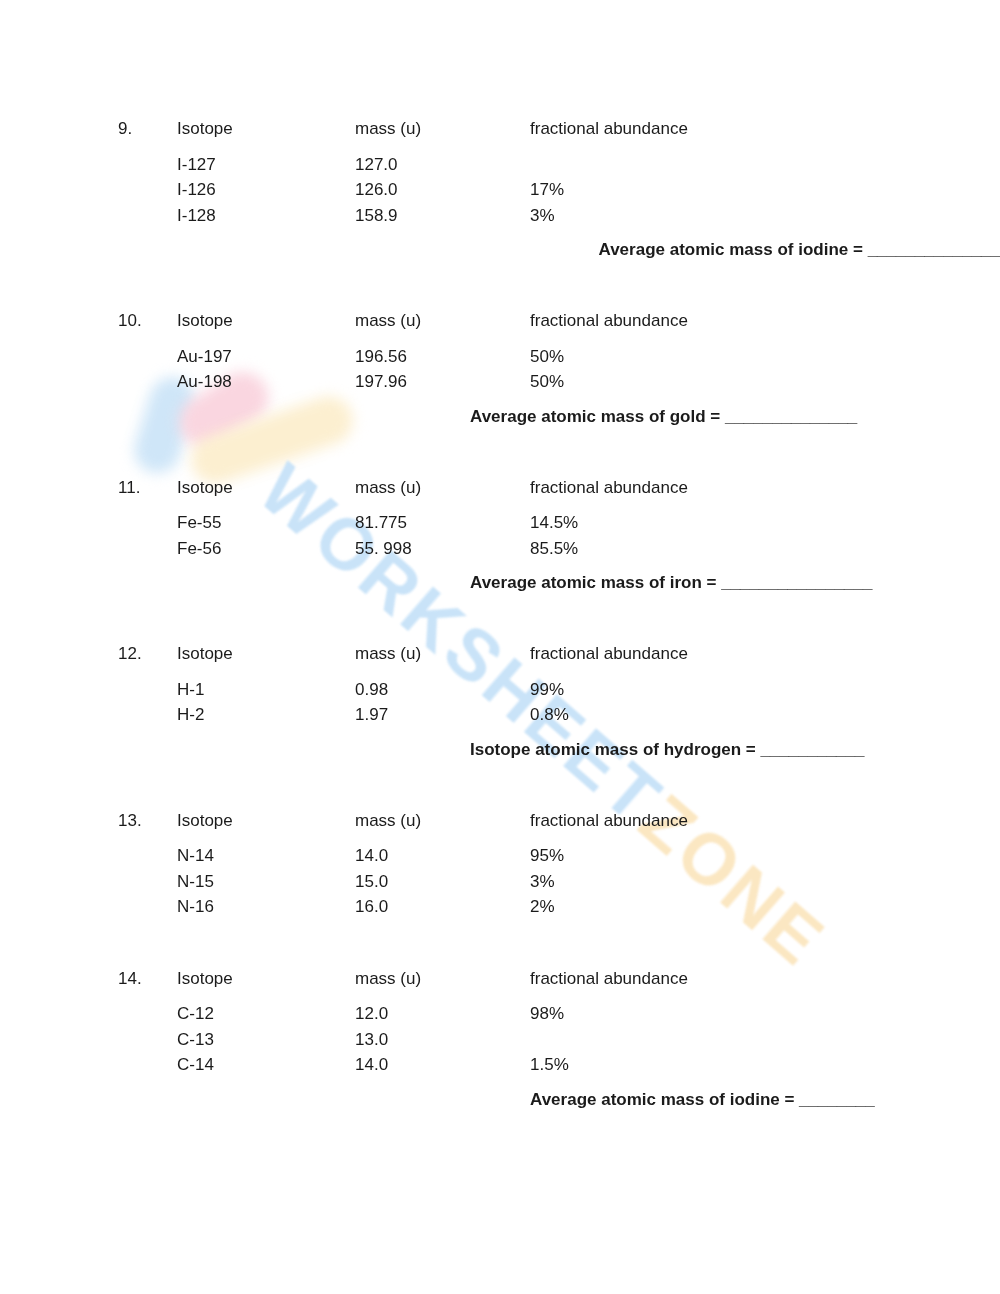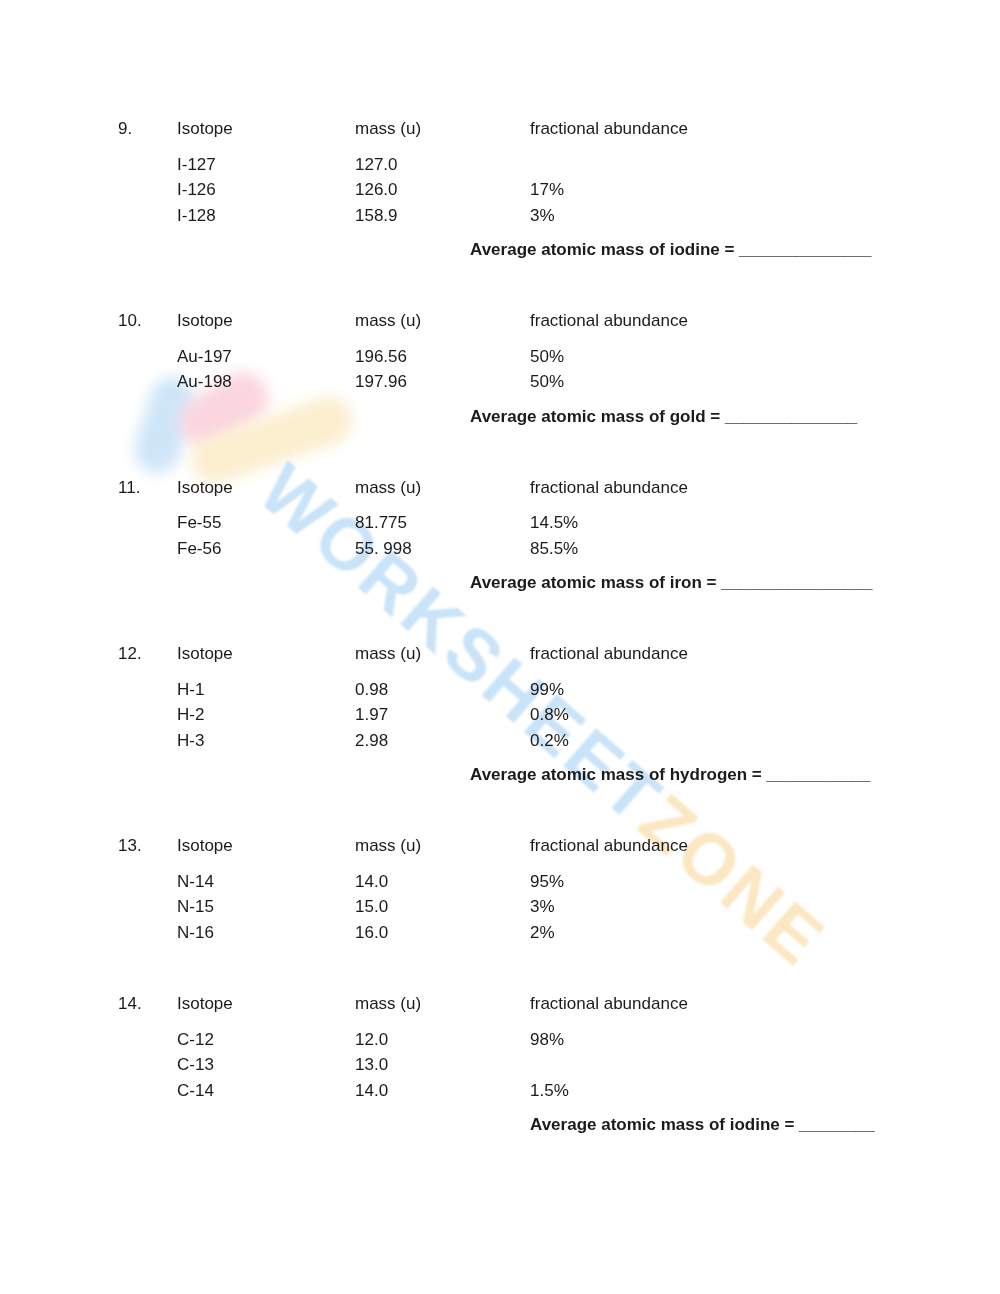--- a/index.html
+++ b/index.html
@@ -71,21 +71,21 @@
         <span>I-126</span>
         <span>126.0</span>
         <span>17%</span>
       </div>
       <div class="grid-row">
         <span></span>
         <span>I-128</span>
         <span>158.9</span>
         <span>3%</span>
       </div>
-      <div class="avg-row" style="margin-left: 352px;"><span>Average atomic mass of iodine = </span><span>______________</span></div>
+      <div class="avg-row" style="margin-left: 352px; text-align: right;"><span>Average atomic mass of iodine = </span><span>______________</span></div>
     </div>
     <div class="problem">
       <div class="grid-row header-row">
         <span>10.</span>
         <span>Isotope</span>
         <span>mass (u)</span>
         <span>fractional abundance</span>
       </div>
       <div class="grid-row">
         <span></span>
@@ -134,27 +134,21 @@
         <span>H-1</span>
         <span>0.98</span>
         <span>99%</span>
       </div>
       <div class="grid-row">
         <span></span>
         <span>H-2</span>
         <span>1.97</span>
         <span>0.8%</span>
       </div>
-      <div class="grid-row">
-        <span></span>
-        <span>H-3</span>
-        <span>2.98</span>
-        <span>0.2%</span>
-      </div>
-      <div class="avg-row" style="margin-left: 352px;"><span>Average atomic mass of hydrogen = </span><span>___________</span></div>
+      <div class="avg-row" style="margin-left: 352px;"><span>Isotope atomic mass of hydrogen = </span><span>___________</span></div>
     </div>
     <div class="problem">
       <div class="grid-row header-row">
         <span>13.</span>
         <span>Isotope</span>
         <span>mass (u)</span>
         <span>fractional abundance</span>
       </div>
       <div class="grid-row">
         <span></span>

